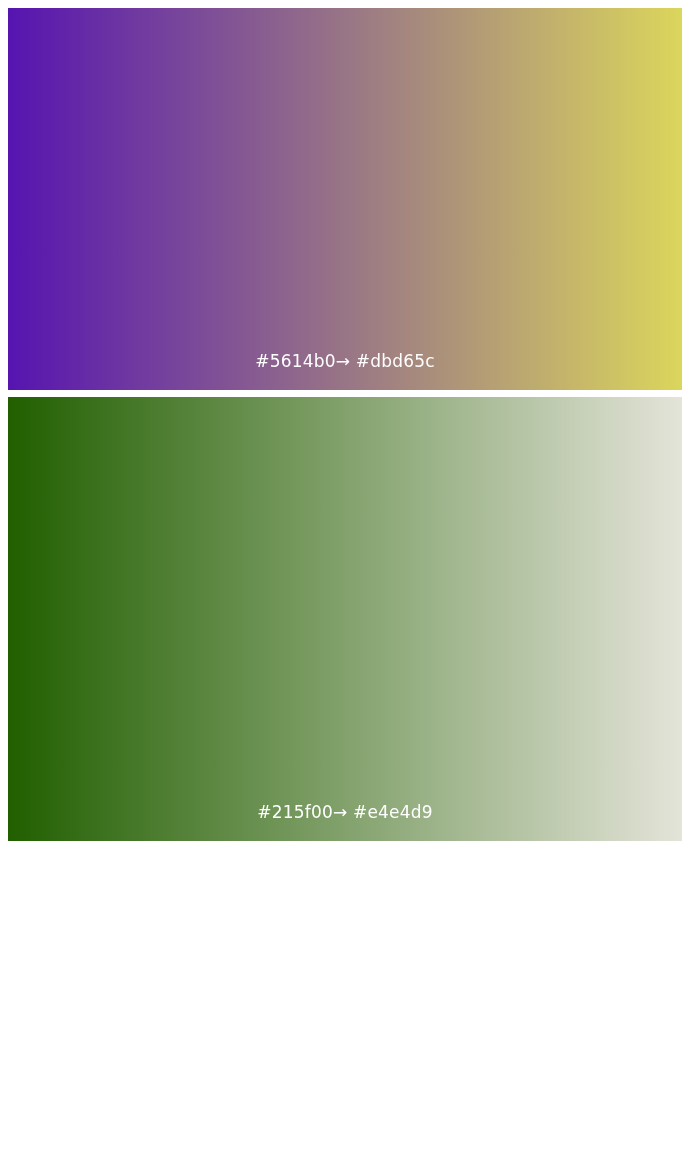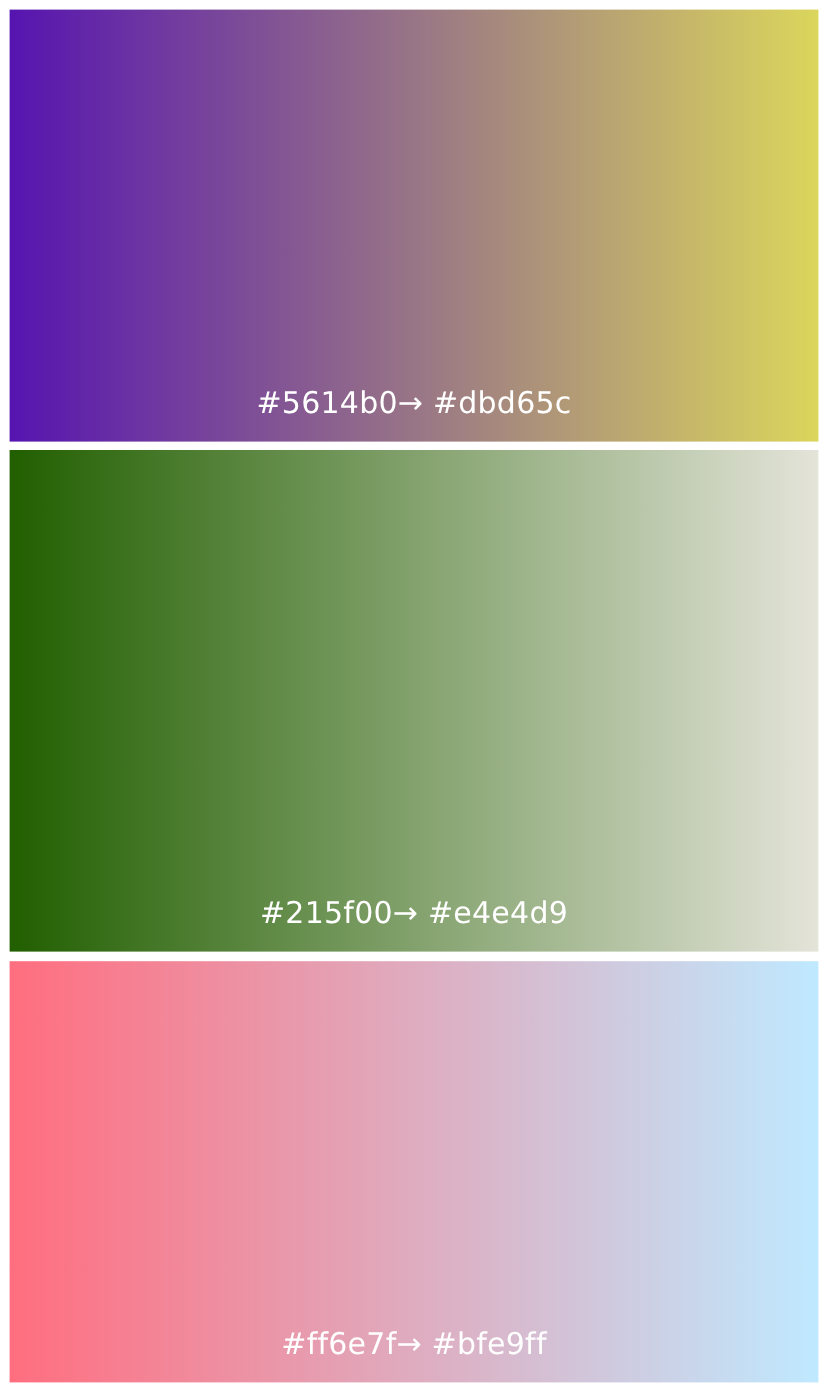--- a/index.html
+++ b/index.html
@@ -34,21 +34,21 @@
   #panel-0 { height: 382px; }
   #gap-0 { height: 7px; flex: none; background: #ffffff; }
   #panel-1 { height: 444px; }
   #gap-1 { height: 8px; flex: none; background: #ffffff; }
   #panel-2 { height: 373px; }
 
   .gradient-label {
     position: relative;
     z-index: 2;
     color: #ffffff;
-    font-size: 25px;
+    font-size: 17px;
     line-height: 1;
     letter-spacing: 0.2px;
     white-space: pre;
     margin-bottom: 20px;
     text-align: left;
     font-family: "DejaVu Sans", sans-serif;
     margin-top: 44px;
   }
 </style>
 </head>
@@ -61,17 +61,14 @@
   </div>
 
   <div id="gap-0"></div>
 
   <div class="gradient-panel" id="panel-1" style="background: linear-gradient(to right, rgb(33, 95, 0) 0%, rgb(228, 228, 217) 100%);">
     <span class="gradient-label">#215f00→ #e4e4d9</span>
   </div>
 
   <div id="gap-1"></div>
 
-  <div class="gradient-panel" id="panel-2" style="background: linear-gradient(to right, rgb(255, 110, 127) 0%, rgb(191, 233, 255) 100%);">
-    <span class="gradient-label">#ff6e7f→ #bfe9ff</span>
-  </div>
 
 </div>
 
 </body></html>

